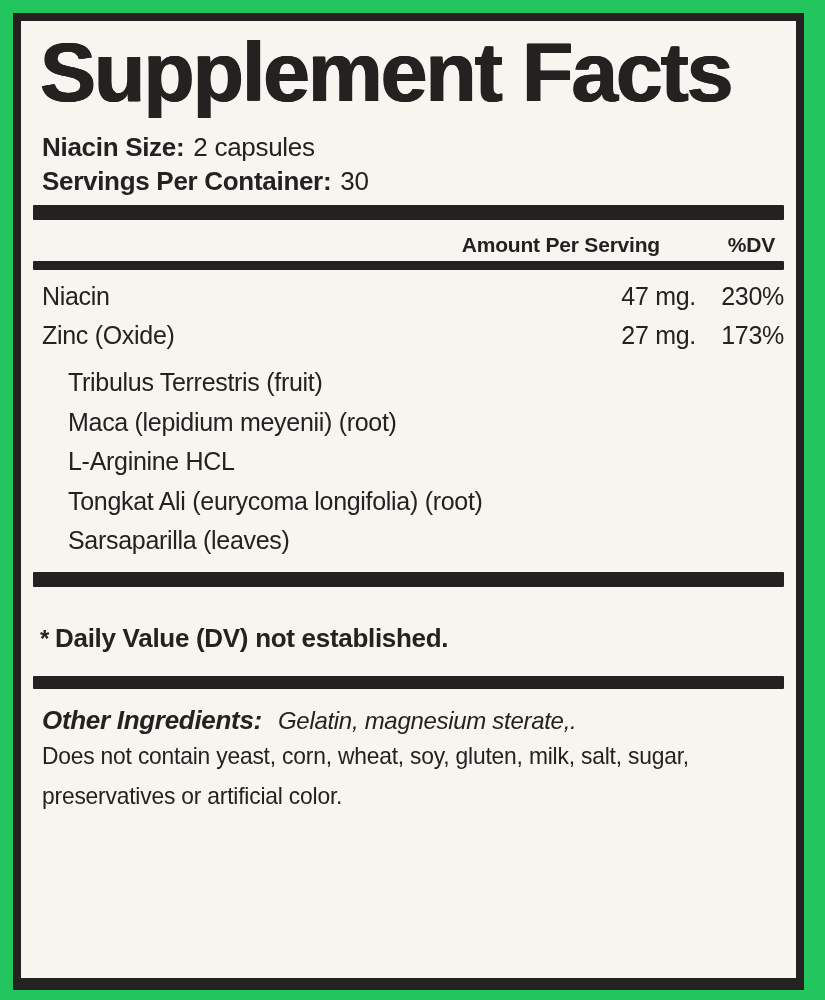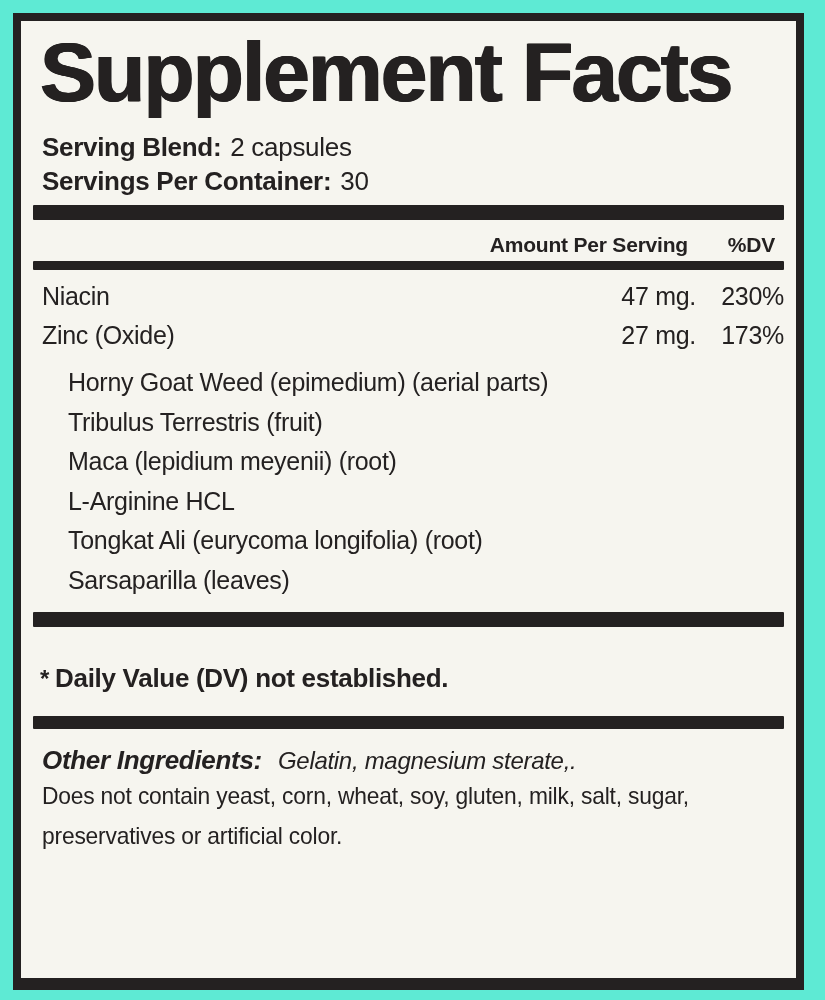--- a/index.html
+++ b/index.html
@@ -6,21 +6,21 @@
     margin: 0;
     padding: 0;
     background: #fdfdfb;
     font-family: "Liberation Sans", sans-serif;
     color: #242121;
   }
   .stage {
     position: relative;
     width: 825px;
     height: 1000px;
-    background: #5eead4;
+    background: #22c55e;
     overflow: hidden;
   }
   .frame {
     position: absolute;
     left: 13px;
     top: 13px;
     width: 791px;
     height: 977px;
     box-sizing: border-box;
     border: 8px solid #242121;
@@ -53,20 +53,21 @@
   .bar2 { height: 9px;  margin-top: 4px; }
   .bar3 { height: 15px; margin-top: 12px; }
   .bar4 { height: 13px; margin-top: 22px; }
   .hdr-row {
     display: flex;
     align-items: center;
     margin-top: 13px;
     font-size: 21px;
     font-weight: bold;
     letter-spacing: -0.2px;
+    gap: 28px;
   }
   .hdr-amt { flex: 1; text-align: right; }
   .hdr-dv  { width: 96px; text-align: right; padding-right: 9px; box-sizing: border-box; }
   .facts {
     margin: 12px 0 0 9px;
   }
   .frow {
     display: flex;
     align-items: baseline;
     font-size: 25px;
@@ -142,21 +143,21 @@
 </head>
 <body>
 
 <div class="stage">
   <div class="frame">
 
     <div class="title">Supplement Facts</div>
 
     <div class="serving-block">
       <div>
-        <span class="b">Serving Blend:</span><span class="val">2 capsules</span>
+        <span class="b">Niacin Size:</span><span class="val">2 capsules</span>
       </div>
       <div>
         <span class="b">Servings Per Container:</span><span class="val">30</span>
       </div>
     </div>
 
     <div class="bar bar1"></div>
 
     <div class="hdr-row">
       <div class="hdr-amt">Amount Per Serving</div>
@@ -172,21 +173,20 @@
         <div class="fdv">230%</div>
       </div>
       <div class="frow">
         <div class="fname">Zinc (Oxide)</div>
         <div class="famt">27 mg.</div>
         <div class="fdv">173%</div>
       </div>
     </div>
 
     <div class="blend-list">
-        <div>Horny Goat Weed (epimedium) (aerial parts)</div>
         <div>Tribulus Terrestris (fruit)</div>
         <div>Maca (lepidium meyenii) (root)</div>
         <div>L-Arginine HCL</div>
         <div>Tongkat Ali (eurycoma longifolia) (root)</div>
         <div>Sarsaparilla (leaves)</div>
       </div>
 
     <div class="bar bar3"></div>
 
     <div class="footnote">

